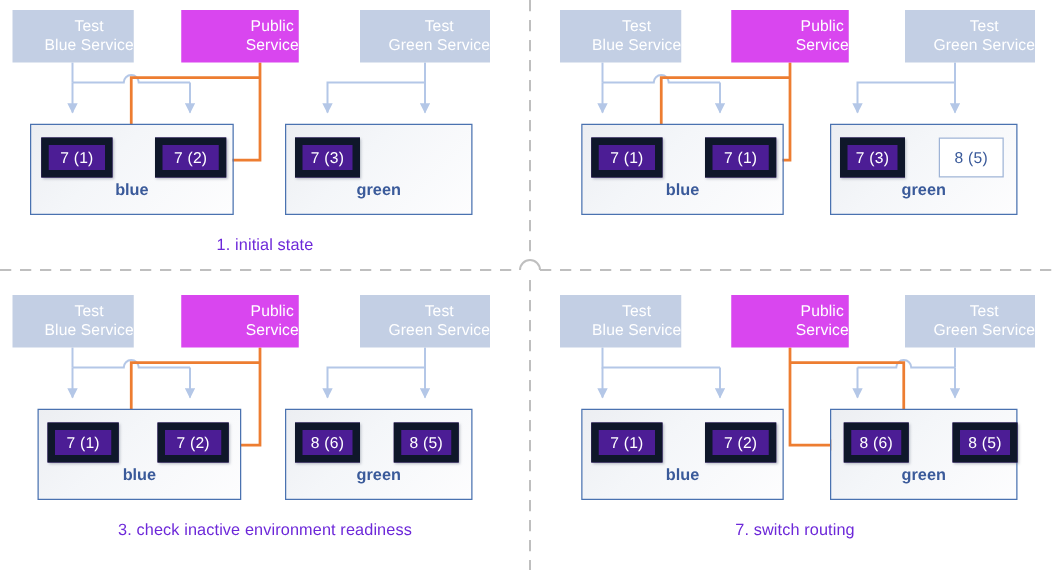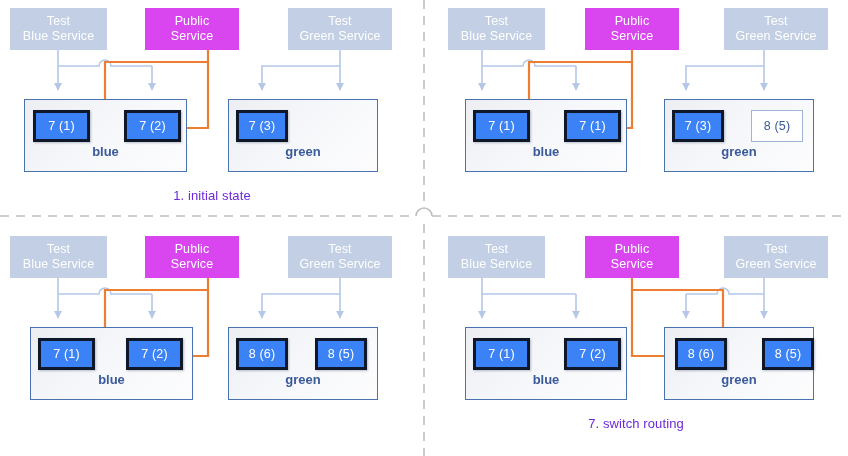--- a/index.html
+++ b/index.html
@@ -10,21 +10,21 @@
     overflow:hidden;
     position:relative;
   }
   #stage{position:absolute;left:0;top:0;width:848px;height:456px;}
   svg.layer{position:absolute;left:0;top:0;width:848px;height:456px;pointer-events:none;}
   .q{position:absolute;}
 
   
   .svc{
     position:absolute;
-    display:flex;align-items:center;justify-content:center;
+    display:flex;align-items:center;justify-content:flex-end;
     text-align:center;
     color:#ffffff;
     font-size:12.5px;
     line-height:1.18;
     letter-spacing:.1px;
     box-sizing:border-box;
   }
   .svc.light{background:#c3cfe4;}
   .svc.dark{background:#d946ef;}
   .svc span{display:block;white-space:pre-line;}
@@ -47,23 +47,23 @@
 
   
   .ver{
     position:absolute;
     box-sizing:border-box;
     display:flex;align-items:center;justify-content:center;
     font-size:12.5px;
     letter-spacing:.2px;
   }
   .ver.filled{
-    background:#3b82f6;
+    background:#4c1d95;
     color:#ffffff;
-    border:3px solid #0f172a;
+    border:6px solid #0f172a;
     box-shadow:1px 1px 2px rgba(110,120,135,.45);
   }
   .ver.hollow{
     background:#ffffff;
     color:#3a5a9a;
     border:1px solid #9fb4d6;
   }
 
   
   .caption{
@@ -266,20 +266,21 @@
     <div class="env" style="left:228px;top:99px;width:150px;height:73px;">
       <div class="env-label" style="top:44px;">green</div>
     </div>
     <div class="ver filled" style="left:236px;top:110px;width:52px;height:32px;">
       <span>8 (6)</span>
     </div>
     <div class="ver filled" style="left:315px;top:110px;width:52px;height:32px;">
       <span>8 (5)</span>
     </div>
 
+    <div class="caption" style="top:188px;">3. check inactive environment readiness</div>
   </div>
 
   <div class="q" style="left:424px;top:228px;width:424px;height:228px;">
 
     <div class="svc light" style="left:24px;top:8px;width:97px;height:42px;">
       <span>Test
 Blue Service</span>
     </div>
     <div class="svc dark" style="left:161px;top:8px;width:94px;height:42px;">
       <span>Public

